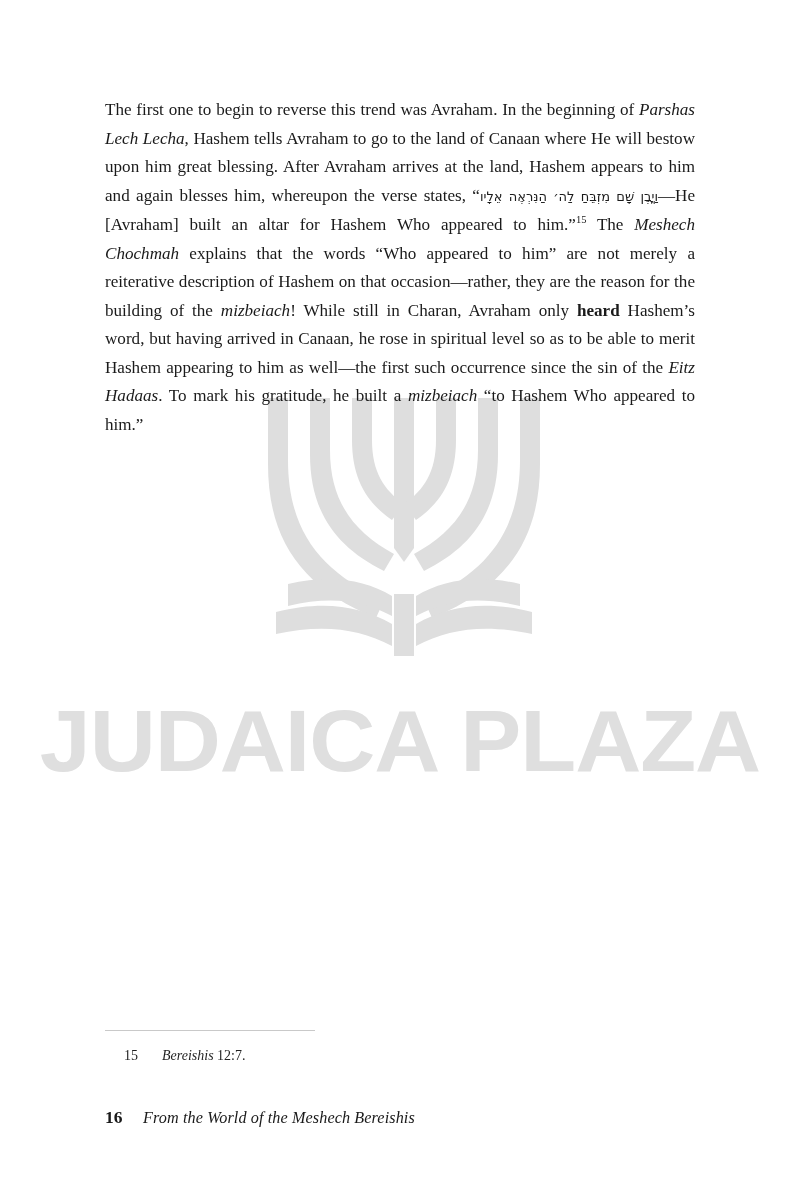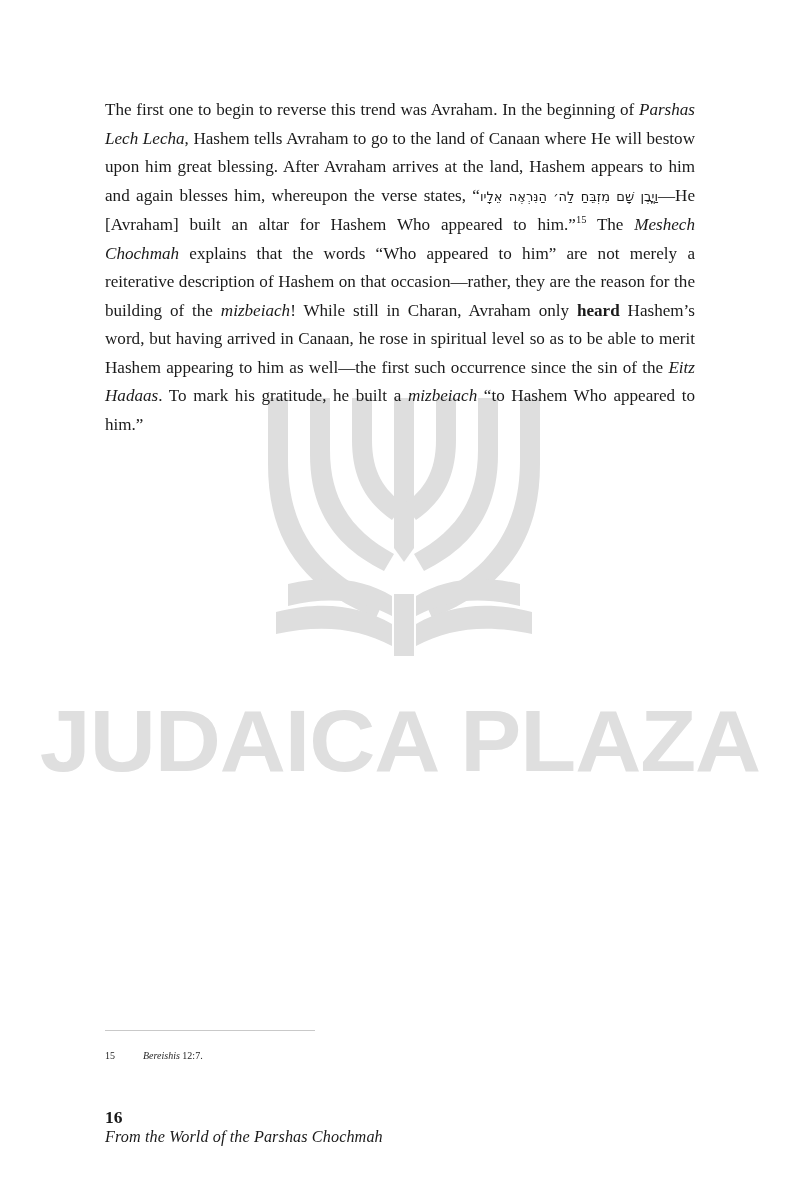--- a/index.html
+++ b/index.html
@@ -95,38 +95,38 @@
     top: 1030px;
     width: 590px;
   }
   #footnote-rule {
     width: 210px;
     height: 1px;
     background: #c9c9c9;
     margin: 0 0 16px 0;
   }
   .footnote-item {
-    font-size: 10px;
+    font-size: 14px;
     line-height: 17px;
     color: #1f1f1f;
+    margin-left: 19px;
   }
   .footnote-num {
     display: inline-block;
     width: 38px;
   }
 
   
   #page-footer {
     position: absolute;
     left: 105px;
     top: 1107px;
     width: 590px;
     display: flex;
     align-items: baseline;
-    flex-direction: column;
   }
   #footer-page-number {
     font-weight: 700;
     font-size: 17.5px;
     width: 38px;
     display: inline-block;
   }
   #footer-running-title {
     font-style: italic;
     font-size: 16.2px;
@@ -176,16 +176,16 @@
     <p><span>The first one to begin to reverse this trend was Avraham. In the beginning of </span><span class="it">Parshas Lech Lecha</span><span>, Hashem tells Avraham to go to the land of Canaan where He will bestow upon him great blessing. After Avraham arrives at the land, Hashem appears to him and again blesses him, whereupon the verse states, “</span><span class="hebrew">וַיֳִבֶן שָׁם מִזְבֵּחַ לַה׳ הַנִּרְאֶה אֵלָיו</span><span>—He [Avraham] built an altar for Hashem Who appeared to him.”</span><sup class="fn-ref">15</sup><span> The </span><span class="it">Meshech Chochmah</span><span> explains that the words “Who appeared to him” are not merely a reiterative description of Hashem on that occasion—rather, they are the reason for the building of the </span><span class="it">mizbeiach</span><span>! While still in Charan, Avraham only </span><span class="bd">heard</span><span> Hashem’s word, but having arrived in Canaan, he rose in spiritual level so as to be able to merit Hashem appearing to him as well—the first such occurrence since the sin of the </span><span class="it">Eitz Hadaas</span><span>. To mark his gratitude, he built a </span><span class="it">mizbeiach</span><span> “to Hashem Who appeared to him.”</span></p>
   </div>
 
   <div id="footnote-area">
     <div id="footnote-rule"></div>
     <div class="footnote-item"><span class="footnote-num">15</span><span class="it">Bereishis</span><span> 12:7.</span></div>
   </div>
 
   <div id="page-footer">
     <span id="footer-page-number">16</span>
-    <span id="footer-running-title">From the World of the Parshas Chochmah</span>
+    <span id="footer-running-title">From the World of the Meshech Bereishis</span>
   </div>
 
 </div>
 
 </body></html>

